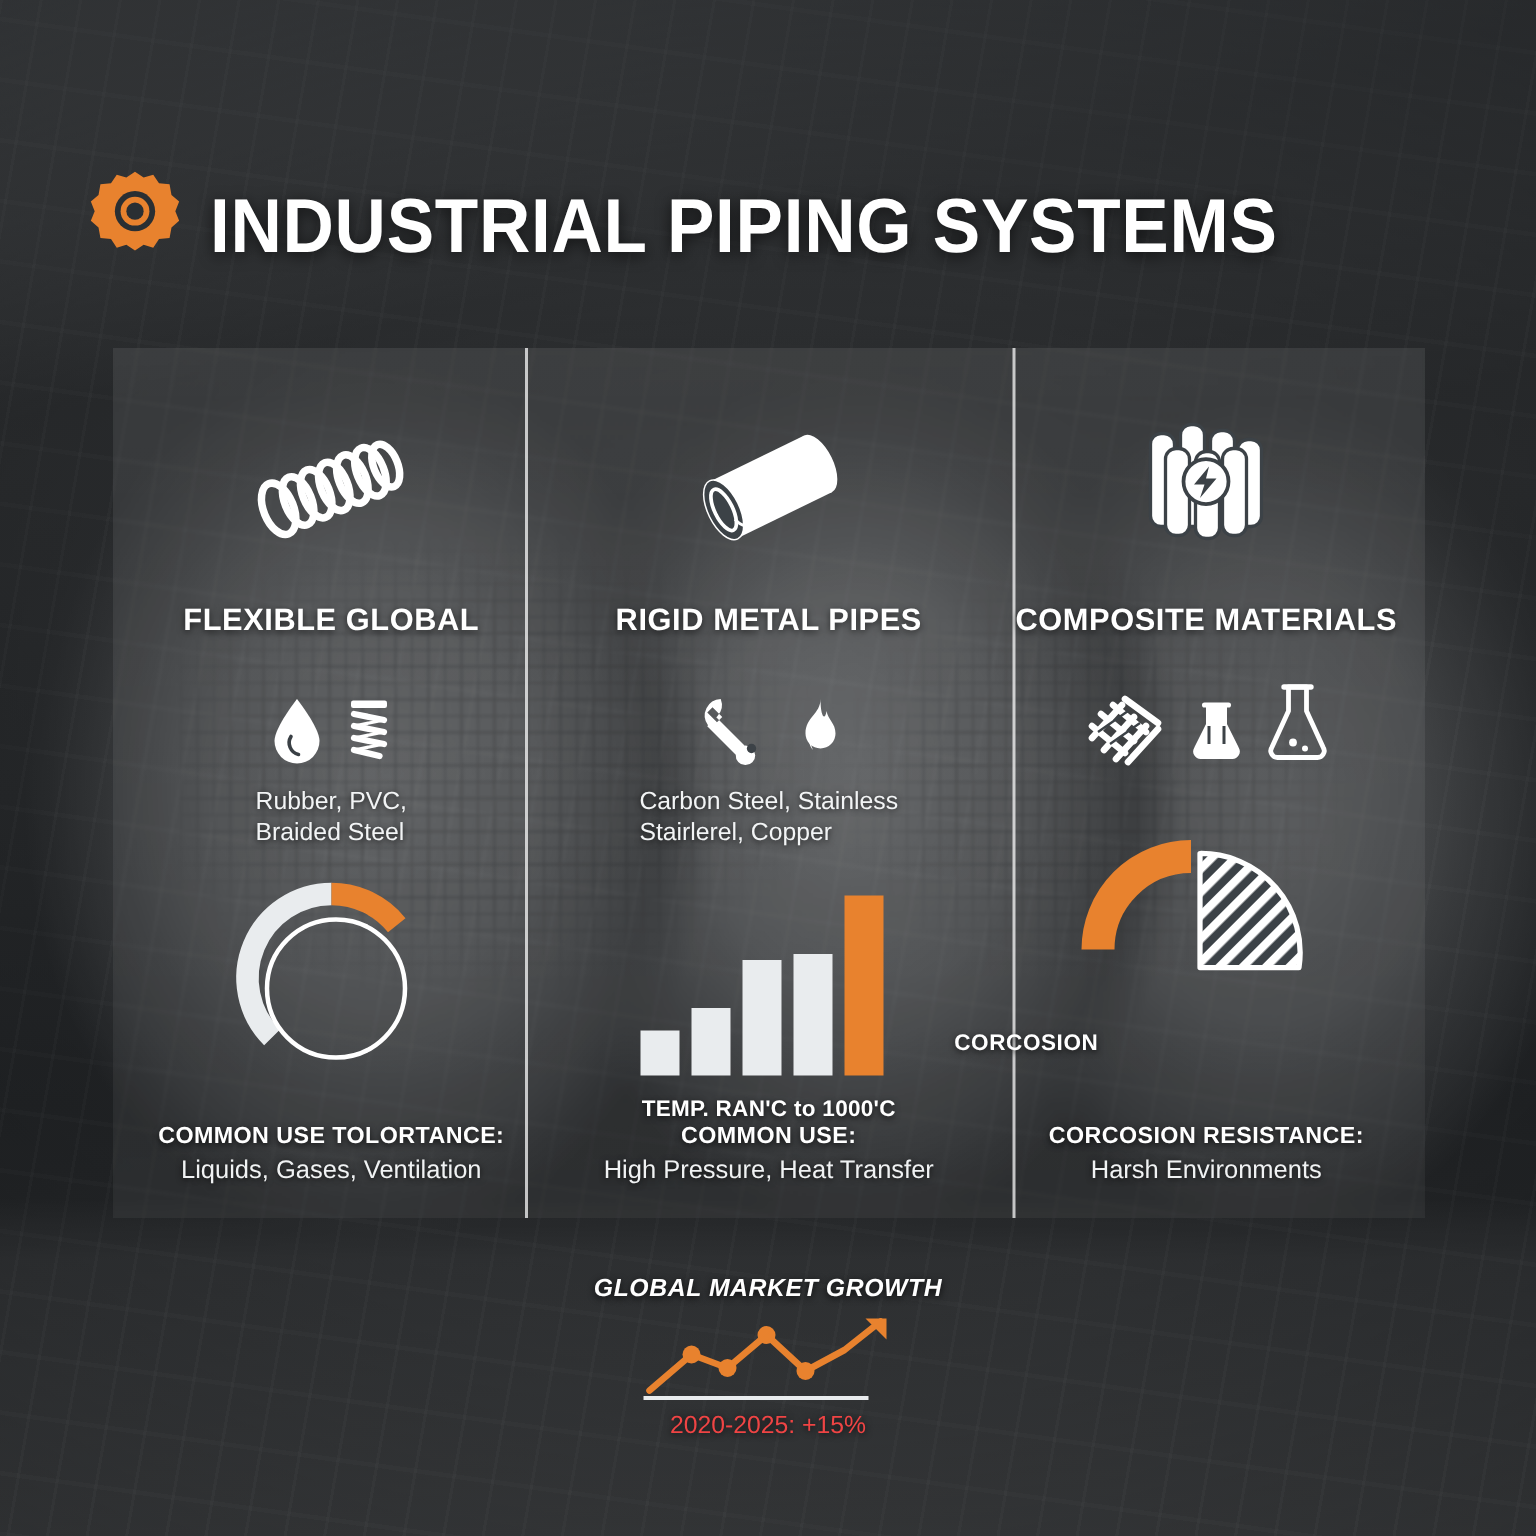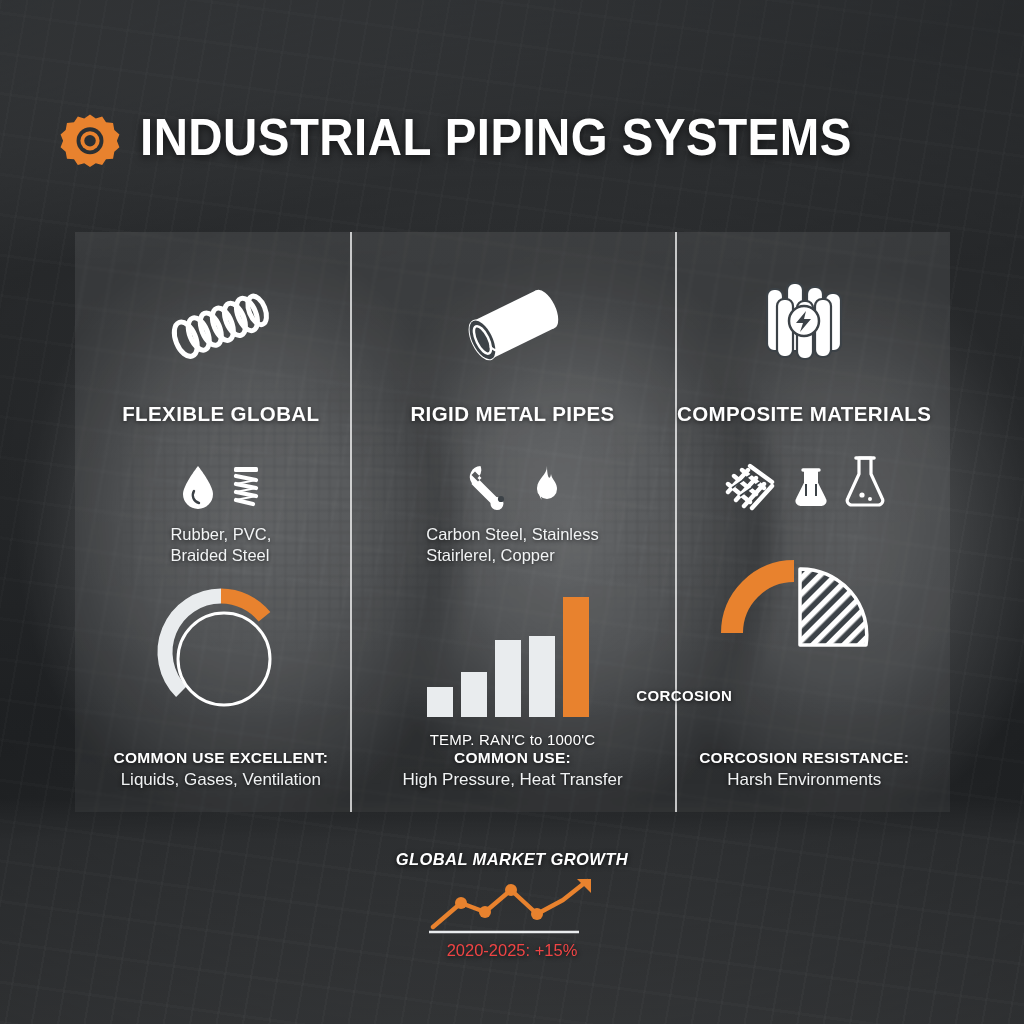--- a/index.html
+++ b/index.html
@@ -62,21 +62,21 @@
     inset: 0;
     background: linear-gradient(to bottom, rgba(24,28,32,0.55) 0%, rgba(30,35,40,0.38) 30%, rgba(28,33,38,0.42) 70%, rgba(35,40,45,0.35) 100%);
   }
 
   
   .title-row {
     position: absolute;
     left: 58px;
     top: 112px;
     display: flex;
-    align-items: flex-start;
+    align-items: flex-end;
     gap: 18px;
   }
   .gear-icon { width: 64px; height: 64px; display: block; flex: 0 0 auto; }
   .title-text {
     color: #ffffff;
     font-size: 51px;
     font-weight: bold;
     letter-spacing: 0.5px;
     line-height: 1;
     text-shadow: 0 2px 10px rgba(0,0,0,0.65);
@@ -161,21 +161,21 @@
     color: #ffffff;
     font-size: 15px;
     font-weight: bold;
     letter-spacing: 0.4px;
     text-shadow: 0 1px 4px rgba(0,0,0,0.7);
   }
   .chart-caption {
     position: absolute;
     color: #ffffff;
     font-size: 15px;
-    font-weight: normal;
+    font-weight: bold;
     letter-spacing: 0.2px;
     white-space: nowrap;
     text-shadow: 0 1px 4px rgba(0,0,0,0.75);
   }
   .footer-block {
     width: 100%;
     text-align: center;
     padding-bottom: 22px;
   }
   .footer-label {
@@ -284,21 +284,21 @@
             <path d="M 45.4 124.6 A 56 56 0 0 1 85 29" fill="none" stroke="#E9ECEE" stroke-width="15"></path>
 
             <path d="M 85 29 A 56 56 0 0 1 128.5 49.8" fill="none" stroke="#E8822E" stroke-width="15"></path>
 
             <circle cx="88" cy="92" r="46" fill="none" stroke="#ffffff" stroke-width="3"></circle>
           </svg>
         </div>
       </div>
 
       <div class="footer-block">
-        <div class="footer-label">COMMON USE EXCELLENT:</div>
+        <div class="footer-label">COMMON USE TOLORTANCE:</div>
         <div class="footer-value">Liquids, Gases, Ventilation</div>
       </div>
     </div>
 
     <div class="col">
       <div class="col-icon">
         <svg width="120" height="86" viewBox="0 0 120 86">
           <g transform="rotate(-26 60 43)">
             <rect x="26" y="22" width="70" height="42" fill="#ffffff"></rect>
             <ellipse cx="96" cy="43" rx="10" ry="21" fill="#ffffff"></ellipse>

